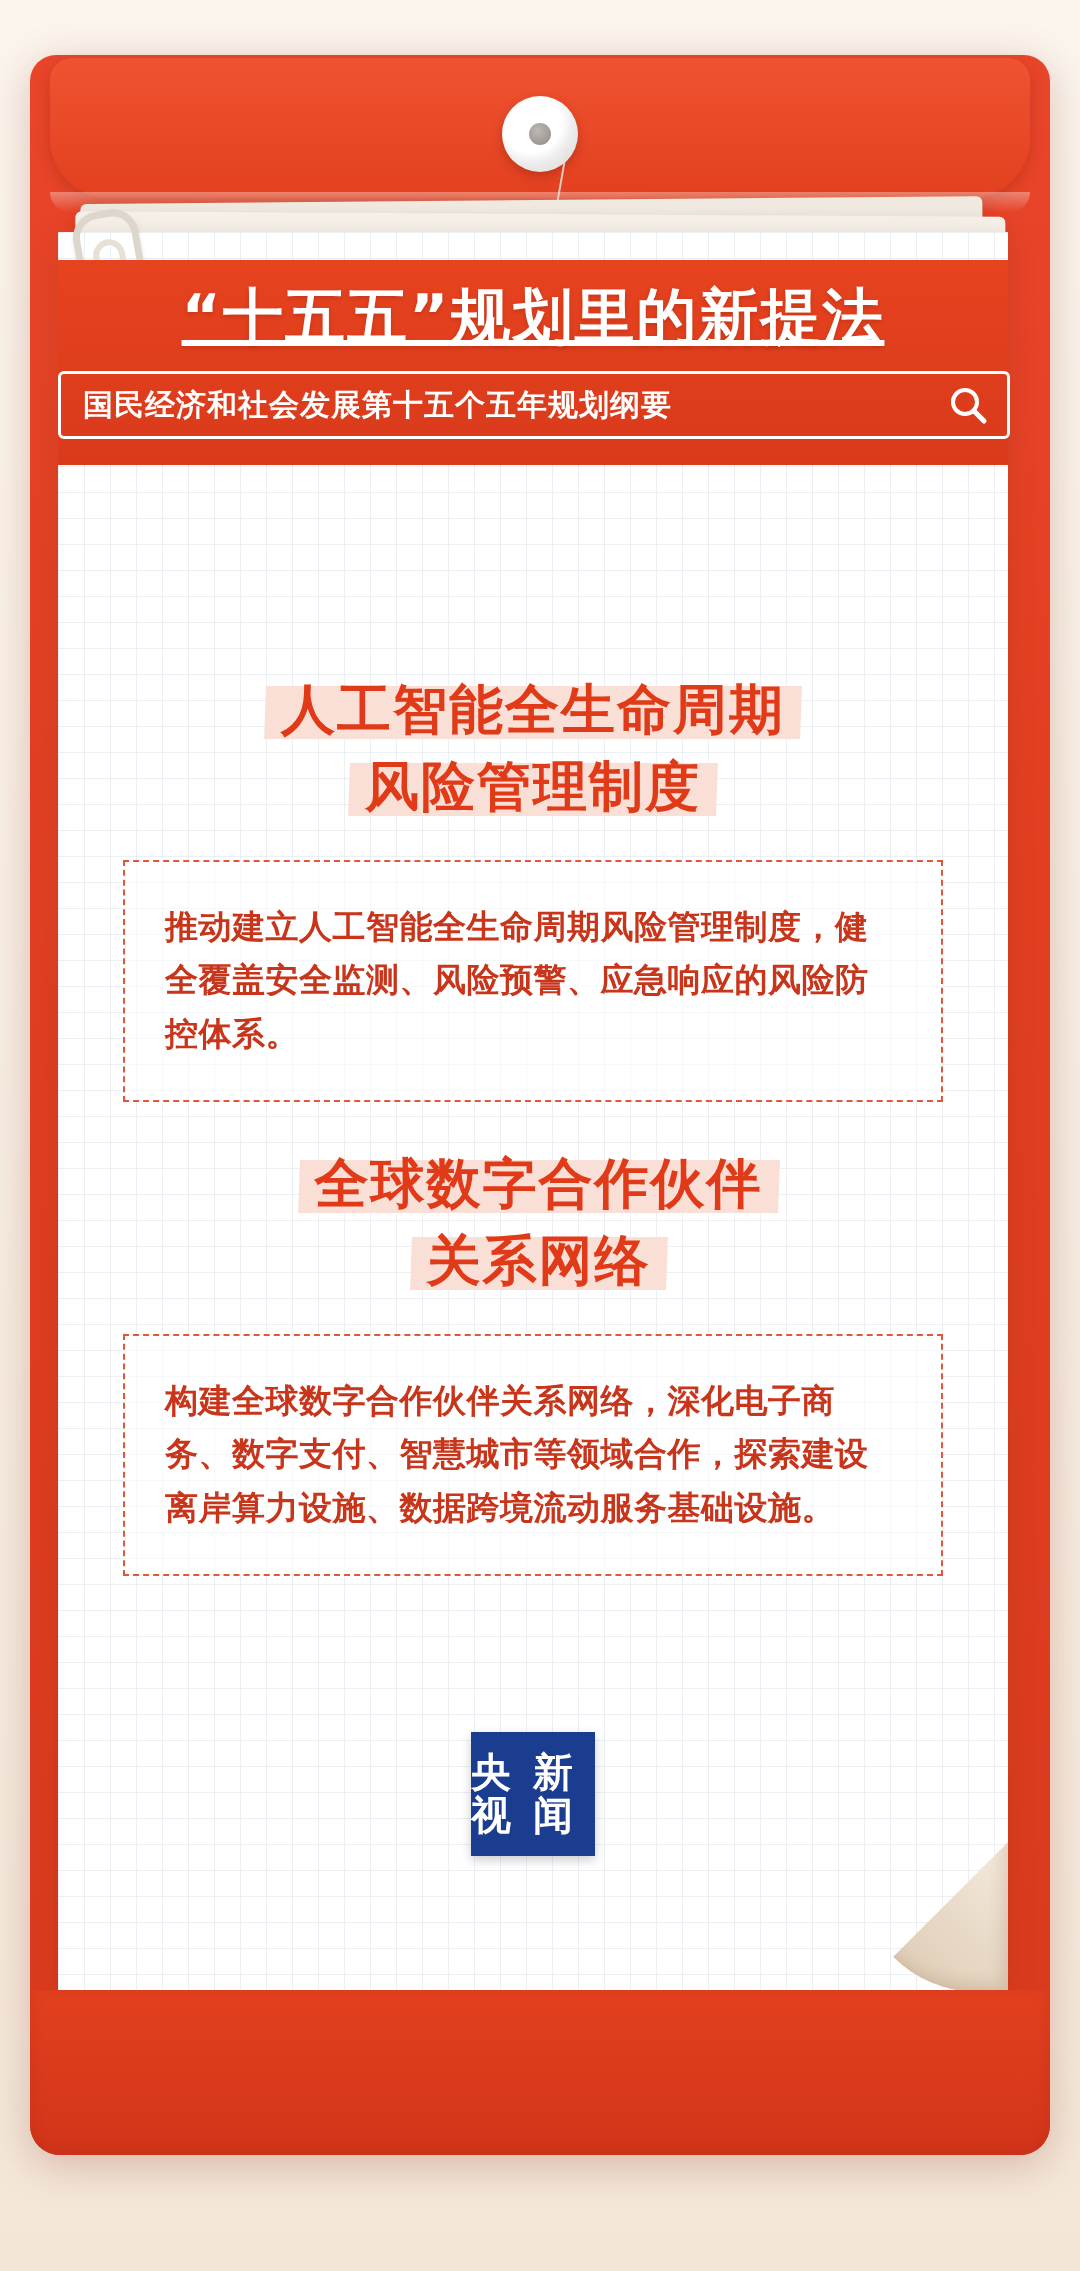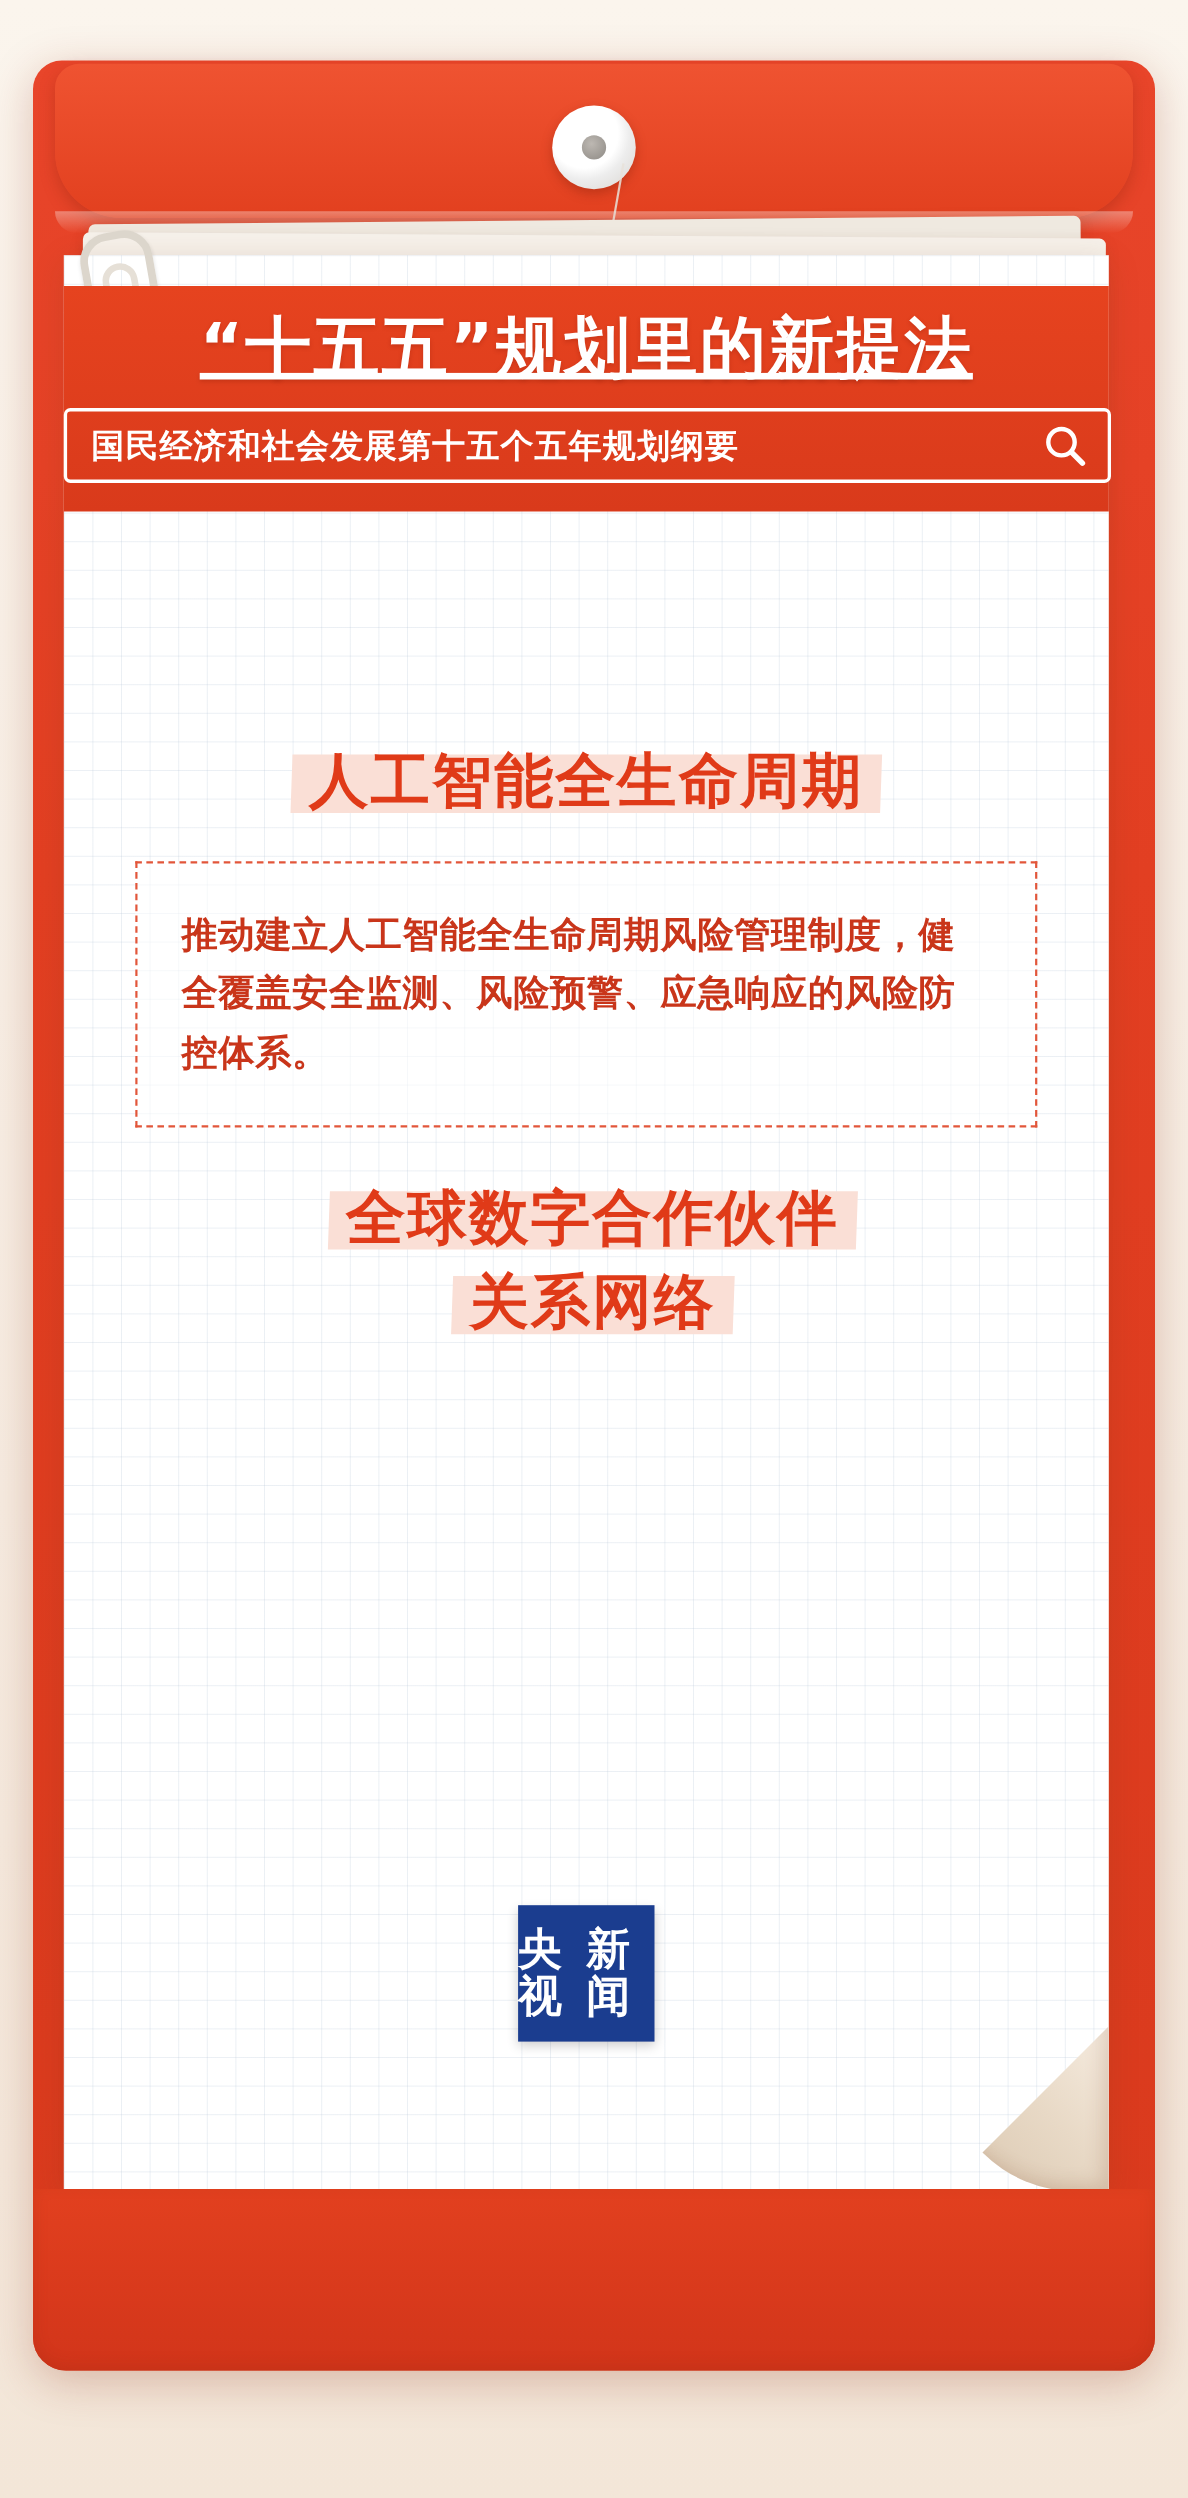--- a/index.html
+++ b/index.html
@@ -229,33 +229,37 @@
         </div>
       </div>
     </div>
 
     <div class="content">
 
       <div class="headline-wrap">
         <div class="headline">
           <div class="hl-line">人工智能全生命周期</div>
           <br>
+          <div class="hl-line">风险管理制度</div>
         </div>
       </div>
       <div class="note">
         <p>推动建立人工智能全生命周期风险管理制度，健全覆盖安全监测、风险预警、应急响应的风险防控体系。</p>
       </div>
 
       <div class="headline-wrap block2">
         <div class="headline">
           <div class="hl-line">全球数字合作伙伴</div>
           <br>
           <div class="hl-line">关系网络</div>
         </div>
       </div>
+      <div class="note">
+        <p>构建全球数字合作伙伴关系网络，深化电子商务、数字支付、智慧城市等领域合作，探索建设离岸算力设施、数据跨境流动服务基础设施。</p>
+      </div>
 
     </div>
 
     <div class="logo">
       <span>央视</span>
       <span>新闻</span>
     </div>
 
     <div class="curl"></div>
   </div>

